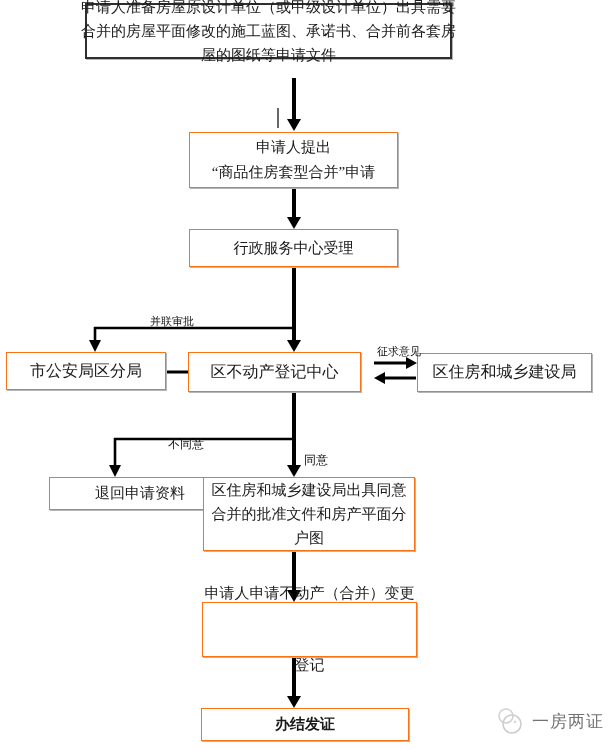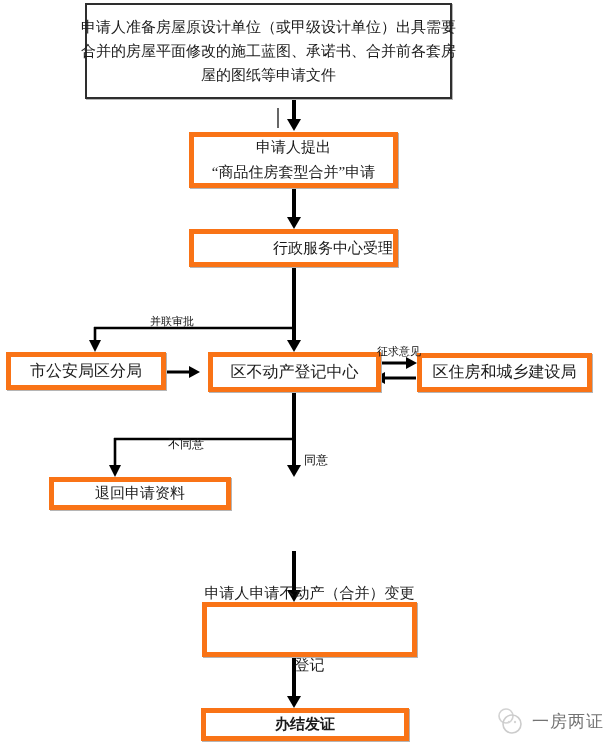--- a/index.html
+++ b/index.html
@@ -19,40 +19,40 @@
     position: absolute;
     left: 0;
     top: 0;
     width: 609px;
     height: 749px;
     pointer-events: none;
   }
   .fbox {
     position: absolute;
     box-sizing: border-box;
-    border: 5px solid #f97316;
+    border: 1px solid #f97316;
     box-shadow: 1px 1px 0 #b5b5b5;
     background: #ffffff;
     display: flex;
     flex-direction: column;
     align-items: center;
     justify-content: center;
     text-align: center;
     color: #1a1a1a;
     z-index: 2;
   }
   .fbox .ln { white-space: nowrap; }
 
-  .box-prepare  { left: 85px;  top: 3px;   width: 367px; height: 96px;
+  .box-prepare  { left: 85px;  top: 3px;   width: 367px; height: 56px;
                   font-size: 15px; line-height: 24px; border-width: 2px; border-color: #2e2e2e; text-align: center; }
   .box-apply    { left: 189px; top: 132px; width: 209px; height: 56px;
                   font-size: 15px; line-height: 25px; }
-  .box-accept   { left: 189px; top: 229px; width: 209px; height: 38px; font-size: 15px; align-items: flex-end; }
+  .box-accept   { left: 189px; top: 229px; width: 209px; height: 38px; font-size: 15px; }
   .box-police   { left: 6px;   top: 352px; width: 160px; height: 38px; font-size: 16px; }
-  .box-registry { left: 208px; top: 352px; width: 173px; height: 40px; font-size: 16px; }
+  .box-registry { left: 188px; top: 352px; width: 173px; height: 40px; font-size: 16px; }
   .box-housing  { left: 417px; top: 353px; width: 175px; height: 39px; font-size: 16px; }
   .box-return   { left: 5px;   top: 477px; width: 182px; height: 33px; font-size: 15px; margin-left: 44px; }
   .box-approval { left: 203px; top: 477px; width: 212px; height: 74px;
                   font-size: 15px; line-height: 24px; }
   .box-change   { left: 202px; top: 602px; width: 215px; height: 55px;
                   font-size: 15px; line-height: 25px; gap: 47px; }
   .box-final    { left: 201px; top: 708px; width: 208px; height: 33px; font-size: 15px; font-weight: bold; }
 
   .edge-label {
     position: absolute;
@@ -171,20 +171,25 @@
   </div>
 
   <div class="fbox box-housing">
     <div class="ln">区住房和城乡建设局</div>
   </div>
 
   <div class="fbox box-return">
     <div class="ln">退回申请资料</div>
   </div>
 
+  <div class="fbox box-approval">
+    <div class="ln">区住房和城乡建设局出具同意</div>
+    <div class="ln">合并的批准文件和房产平面分</div>
+    <div class="ln">户图</div>
+  </div>
 
   <div class="fbox box-change">
     <div class="ln">申请人申请不动产（合并）变更</div>
     <div class="ln">登记</div>
   </div>
 
   <div class="fbox box-final">
     <div class="ln">办结发证</div>
   </div>
 

